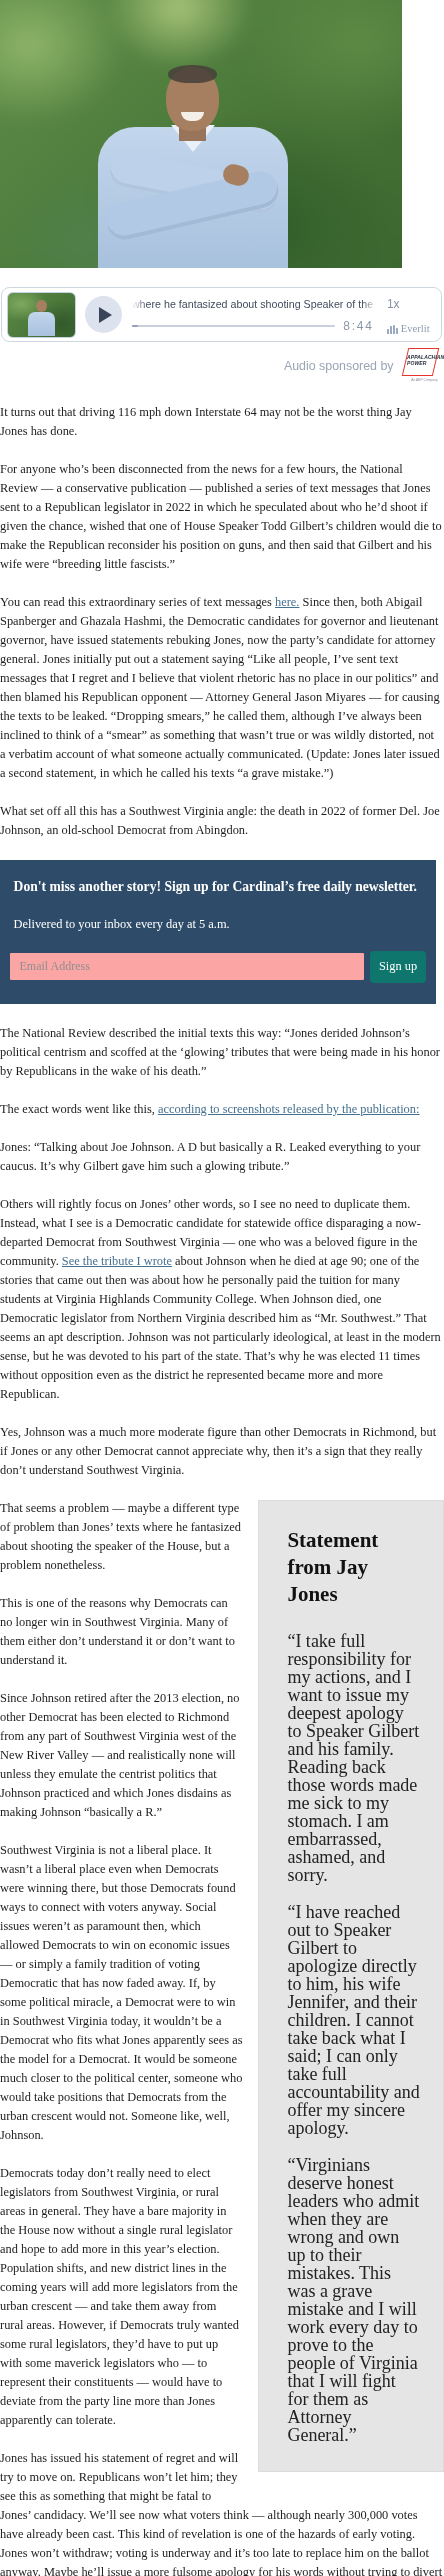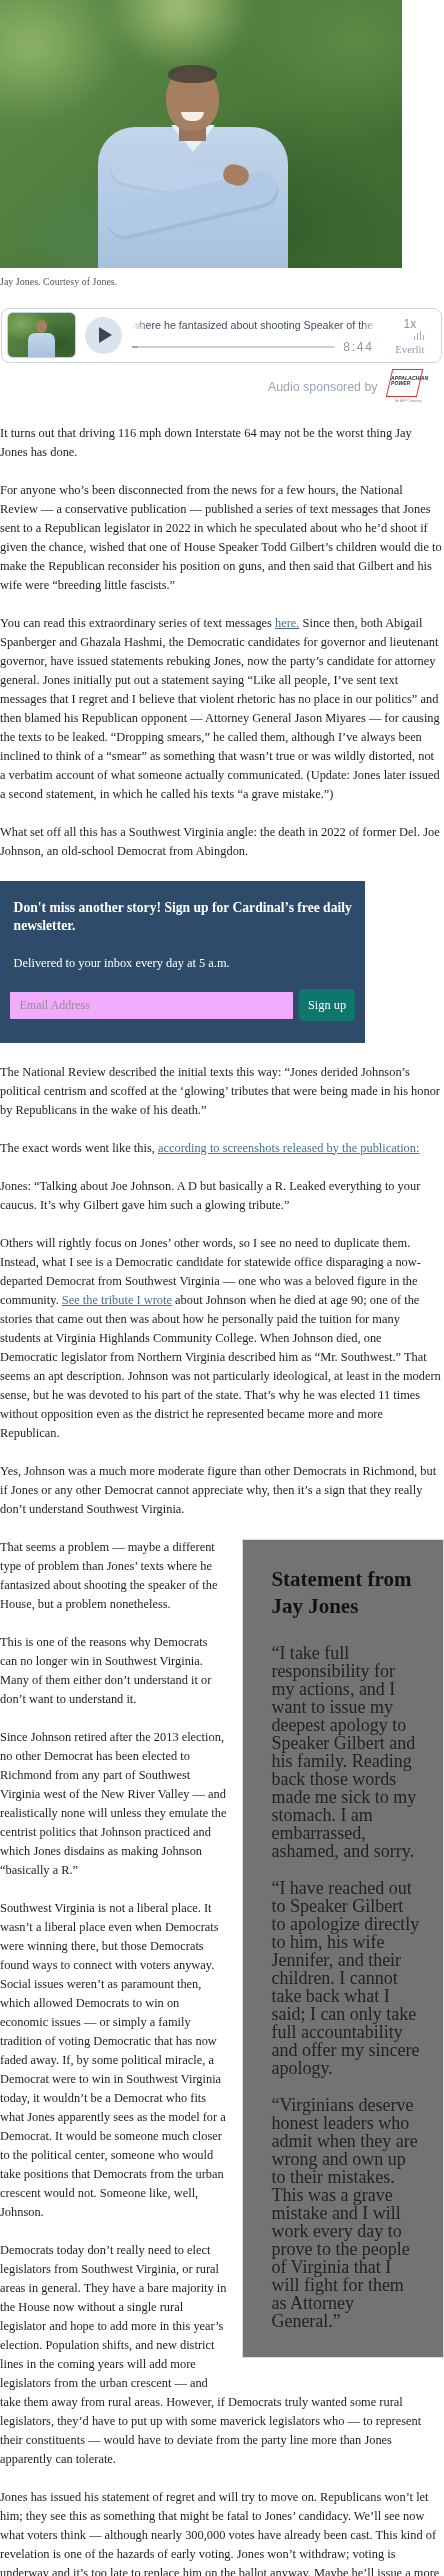--- a/index.html
+++ b/index.html
@@ -61,62 +61,62 @@
     border-left:13px solid #39455a; margin-left:3.6px; }
   .p-mid { flex:1 1 auto; min-width:0; display:flex; flex-direction:column; gap:7.7px; padding-top:2.4px; }
   .a-title { position:relative; font-size:10.7px; color:#414d5f; white-space:nowrap; overflow:hidden; height:13px; }
   .a-title .fade-l, .a-title .fade-r { content:""; position:absolute; top:0; bottom:0; width:15.4px; }
   .fade-l { left:0; background:linear-gradient(90deg,#fff,rgba(255,255,255,0)); }
   .fade-r { right:0; background:linear-gradient(270deg,#fff,rgba(255,255,255,0)); }
   .prog-row { display:flex; align-items:center; gap:8.3px; padding-right:3.6px; }
   .prog { flex:1 1 auto; height:2.4px; border-radius:1.8px; background:#c7d0db; position:relative; cursor:pointer; }
   .prog::before { content:""; position:absolute; left:0; top:0; bottom:0; width:6px; border-radius:1.8px; background:#95a2b4; }
   .p-time { font-size:12px; color:#8b97a8; letter-spacing:1.8px; }
-  .p-right { flex:0 0 46px; height:38px; display:flex; flex-direction:column; align-items:center;
+  .p-right { flex:0 0 46px; height:38px; display:flex; flex-direction:column; align-items:flex-start;
     justify-content:space-between; padding:1.2px 0 0 0; }
   .speed { font-size:12px; color:#8593a6; background:none; border:none; cursor:pointer; padding:0; }
-  .everlit { display:flex; align-items:flex-end; gap:3px; cursor:pointer;flex-direction:column; }
+  .everlit { display:flex; align-items:flex-end; gap:3px; cursor:pointer; }
   .ev-bars { display:flex; align-items:flex-end; gap:1.2px; height:9px; }
   .ev-bars i { display:block; width:1.8px; background:#9aa9bf; border-radius:0.6px; }
   .ev-bars i:nth-child(1){height:4.1px;} .ev-bars i:nth-child(2){height:7.1px;}
   .ev-bars i:nth-child(3){height:9px;} .ev-bars i:nth-child(4){height:5.3px;}
   .ev-name { font-family:"Liberation Serif","DejaVu Serif",serif; font-size:10.7px; color:#8d9cb4; }
 
   
   .sponsor { margin-top:6px; display:flex; justify-content:flex-end; align-items:center;
-    gap:9.5px; padding-right:20px; }
+    gap:9.5px; padding-right:4px; }
   .sp-label { font-family:"Liberation Sans","DejaVu Sans",sans-serif; font-size:12.4px; color:#9aa5b5; }
   .ap-logo { position:relative; width:37px; height:36px; cursor:pointer; }
   .ap-frame { position:absolute; left:1.8px; top:0; width:31px; height:28.4px;
     border:1.8px solid #e8352b; transform:skewX(-13deg); background:#fff; }
   .ap-text { position:absolute; left:4.1px; top:7.1px; width:36px;
     font-family:"Liberation Sans","DejaVu Sans",sans-serif; font-style:italic; font-weight:bold;
     font-size:5px; line-height:5.6px; color:#222b38; letter-spacing:0.1px; }
   .ap-sub { position:absolute; left:8.3px; top:30px; font-family:"Liberation Sans","DejaVu Sans",sans-serif;
     font-size:3.3px; color:#8a8f99; }
 
   
   .article { width:442px; font-size:12.4px; line-height:19px; color:#1d1d1d; }
   .article p { margin:19px 0; }
   a.lnk { color:#44708f; text-decoration:underline; cursor:pointer; }
 
   
-  .newsletter { margin:20px 0; width:365px; background:#2e4c69; color:#ffffff; padding:18px 10px 21.3px 10px; }
+  .newsletter { margin:20px 0; width:436px; background:#2e4c69; color:#ffffff; padding:18px 10px 21.3px 10px; }
   .nl-head { font-size:13.6px; font-weight:bold; line-height:18px; margin:0 0 0 3.6px; }
   .nl-sub { font-size:12.4px; line-height:16.6px; margin:20px 0 0 3.6px; }
   .nl-form { margin-top:18px; display:flex; align-items:center; gap:6px; }
-  .nl-input { flex:1 1 auto; height:27px; border:none; background:#f0abfc; padding:0 9.5px;
+  .nl-input { flex:1 1 auto; height:27px; border:none; background:#fca5a5; padding:0 9.5px;
     font-family:"Liberation Serif","DejaVu Serif",serif; font-size:12px; color:#333; border-radius:1.2px; }
   .nl-input::placeholder { color:#8f8f8f; }
   .nl-btn { flex:0 0 56px; height:32px; background:#0f766e; color:#fff; border:none; border-radius:4.1px;
     font-family:"Liberation Serif","DejaVu Serif",serif; font-size:12.4px; cursor:pointer; }
 
   
   .bottom-flow { width:444px; }
-  .stmt { float:right; width:202px; background:#737373; border:0.6px solid #dcdcdc;
+  .stmt { float:right; width:186px; background:#e5e5e5; border:0.6px solid #dcdcdc;
     margin:1.2px 0 33px 15.4px; padding:26px 22.5px 27px 28.4px; }
   .stmt h2 { margin:0 0 24px 0; font-size:21px; line-height:27px; font-weight:bold; color:#121212; }
   .stmt-body p { margin:19px 0 0 0; font-size:18px; line-height:18px; color:#222; }
   .stmt-body p:first-child { margin-top:0; }
   .tail { padding-bottom:4.7px; }
 </style>
 </head>
 <body>
 
 <div class="page">
@@ -126,21 +126,20 @@
     <div class="person">
       <div class="p-shirt"></div>
       <div class="p-arm-upper"></div>
       <div class="p-arm-lower"></div>
       <div class="p-hand"></div>
       <div class="p-collar"></div>
       <div class="p-neck"></div>
       <div class="p-head"></div>
     </div>
   </div>
-  <p class="caption">Jay Jones. Courtesy of Jones.</p>
 
   <div class="player">
     <div class="thumb">
       <div class="t-head"></div>
       <div class="t-shirt"></div>
     </div>
     <button class="play-btn">
       <span class="play-tri"></span>
     </button>
     <div class="p-mid">

